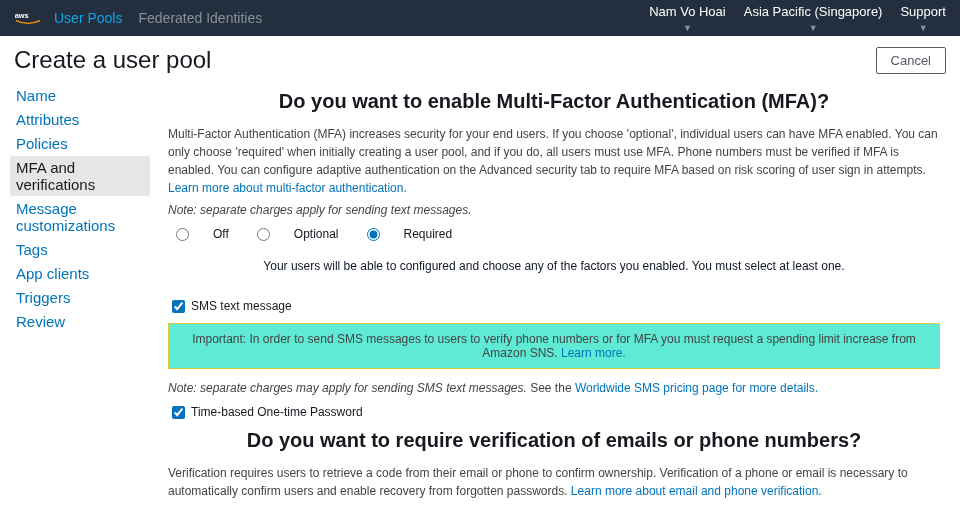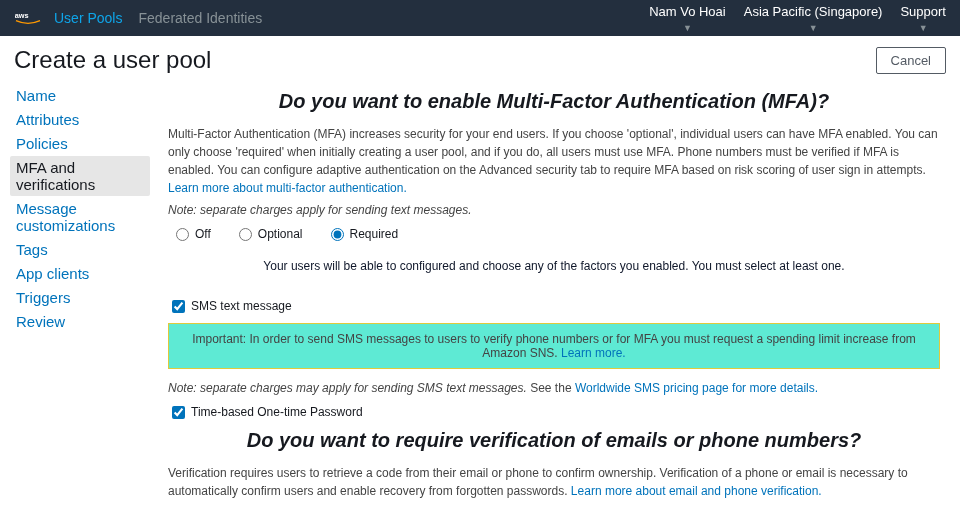--- a/index.html
+++ b/index.html
@@ -14,26 +14,26 @@
 .header-item { cursor: pointer; display: flex; align-items: center; gap: 4px; flex-direction: column; }
 .caret { font-size: 9px; color: #879196; }
 .page-header { display: flex; align-items: center; justify-content: space-between; padding: 10px 14px; }
 .page-title { font-size: 24px; font-weight: 400; }
 .cancel-btn { border: 1px solid #545b64; background: #fff; color: #545b64; padding: 5px 14px; border-radius: 2px; font-size: 13px; cursor: pointer; }
 .content { display: flex; padding: 0 10px 20px 10px; }
 .sidebar { width: 148px; flex-shrink: 0; padding-right: 8px; }
 .sidebar-item { padding: 3px 6px; font-size: 15px; color: #0073bb; cursor: pointer; border-radius: 2px; margin-bottom: 1px; }
 .sidebar-item.active { background: #e6e6e6; color: #16191f; }
 .main { flex: 1; padding: 0 10px; }
-.section-title { text-align: center; font-size: 20px; font-weight: 600; margin: 6px 0 12px 0; font-style: italic; }
+.section-title { text-align: center; font-size: 20px; font-weight: 600; margin: 6px 0 12px 0; }
 .para { font-size: 12px; color: #444; line-height: 1.5; margin-bottom: 6px; }
 .link { color: #0073bb; cursor: pointer; }
 .note { font-style: italic; font-size: 12px; color: #444; margin-bottom: 10px; }
 .radio-row { display: flex; gap: 28px; margin-bottom: 18px; padding-left: 8px; }
-.radio-item { display: flex; align-items: center; gap: 6px; font-size: 12px; }
+.radio-item { display: flex; align-items: center; gap: 24px; font-size: 12px; }
 input[type="radio"], input[type="checkbox"] { accent-color: #0073bb; cursor: pointer; }
 .sub-para { text-align: center; font-size: 12px; color: #0f172a; margin-bottom: 26px; }
 .check-row { display: flex; align-items: center; gap: 6px; font-size: 12px; margin-bottom: 10px; padding-left: 4px; }
 .warning-box { border: 1px solid #e0ca3c; background: #5eead4; padding: 8px 12px; font-size: 12px; color: #444; text-align: center; margin-bottom: 12px; }
 </style>
 </head>
 <body>
 
 <div class="header">
   <span class="logo">

